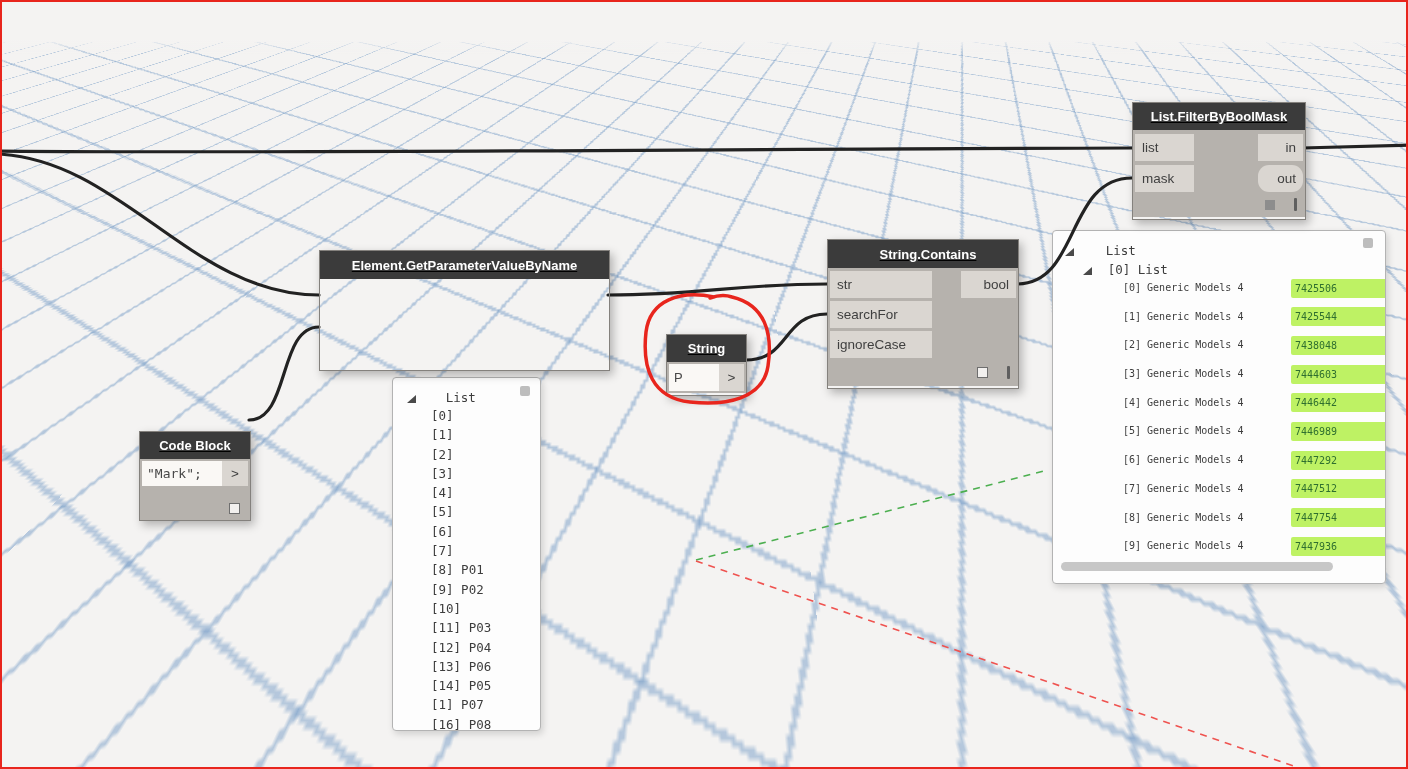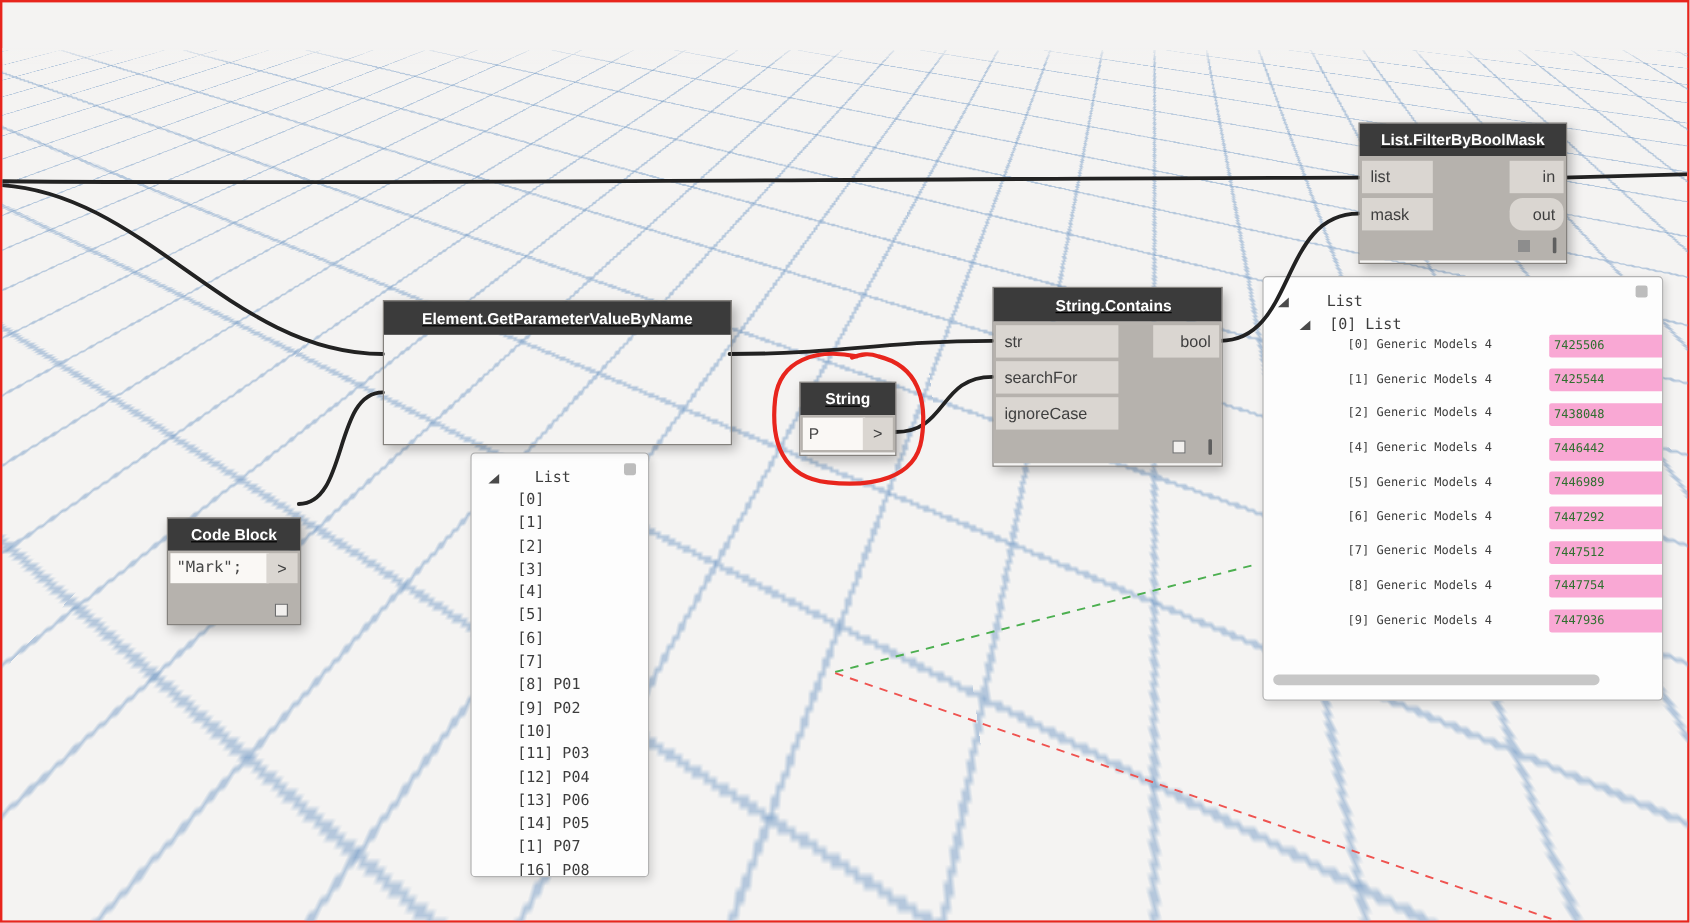--- a/index.html
+++ b/index.html
@@ -40,21 +40,21 @@
   .bubble{position:absolute;background:#fdfdfd;border:1px solid #b3b3b3;border-radius:4px;
     box-shadow:2px 3px 7px rgba(0,0,0,.15);font-family:"DejaVu Sans Mono",monospace;
     color:#3d3d3d;overflow:hidden;}
   .tri{display:inline-block;width:0;height:0;border-left:9px solid transparent;
     border-bottom:8px solid #4a4a4a;position:relative;top:1px;}
   .pin-icon{position:absolute;width:10px;height:10px;background:#bdbdbd;border-radius:2px;}
   .wl-row{padding-left:38px;line-height:19.3px;font-size:12.5px;white-space:nowrap;}
   .wr-row{height:28.7px;line-height:28.7px;position:relative;font-size:10px;white-space:nowrap;}
   .wr-label{padding-left:70px;}
   .badge{position:absolute;right:-10px;top:4.5px;height:19px;line-height:19px;width:96px;
-    background:#f9a8d4;color:#2f6f2f;padding:0 4px;border-radius:2px;overflow:hidden;}
+    background:#bef264;color:#2f6f2f;padding:0 4px;border-radius:2px;overflow:hidden;}
   .hscroll{position:absolute;left:8px;bottom:12px;width:272px;height:9px;background:#c7c7c7;border-radius:4.5px;}
   svg.layer{position:absolute;left:0;top:0;pointer-events:none;}
 </style>
 </head>
 <body>
 
 <div class="canvas">
 
   <div class="grid-wrap">
     <div class="grid-plane"></div>
@@ -110,20 +110,24 @@
       </div>
       <div class="wr-row">
         <span class="wr-label">[1] Generic Models 4</span>
         <span class="badge">7425544</span>
       </div>
       <div class="wr-row">
         <span class="wr-label">[2] Generic Models 4</span>
         <span class="badge">7438048</span>
       </div>
       <div class="wr-row">
+        <span class="wr-label">[3] Generic Models 4</span>
+        <span class="badge">7444603</span>
+      </div>
+      <div class="wr-row">
         <span class="wr-label">[4] Generic Models 4</span>
         <span class="badge">7446442</span>
       </div>
       <div class="wr-row">
         <span class="wr-label">[5] Generic Models 4</span>
         <span class="badge">7446989</span>
       </div>
       <div class="wr-row">
         <span class="wr-label">[6] Generic Models 4</span>
         <span class="badge">7447292</span>
@@ -162,21 +166,21 @@
       <div class="valuebox mono" style="left:2px;top:2px;width:77px;height:25px;">"Mark";</div>
       <div class="port pout" style="left:82px;top:2px;width:26px;height:25px;justify-content:center;padding:0;">&gt;</div>
       <div class="icon-square-outline" style="right:10px;bottom:6px;"></div>
     </div>
   </div>
 
   <div class="node" style="left:317px;top:248px;width:289px;height:119px;">
     <div class="node-header" style="height:28px;">Element.GetParameterValueByName</div>
   </div>
 
-  <div class="node" style="left:664px;top:316px;width:79px;height:60px;">
+  <div class="node" style="left:664px;top:332px;width:79px;height:60px;">
     <div class="node-header" style="height:27px;">String</div>
     <div class="node-body" style="height:31px;">
       <div class="valuebox" style="left:2px;top:2px;width:47px;height:27px;">P</div>
       <div class="port" style="left:52px;top:2px;width:25px;height:27px;justify-content:center;">&gt;</div>
     </div>
   </div>
 
   <div class="node" style="left:825px;top:237px;width:190px;height:148px;">
     <div class="node-header" style="height:28px;padding-left:10px;">String.Contains</div>
     <div class="node-body" style="height:118px;">

